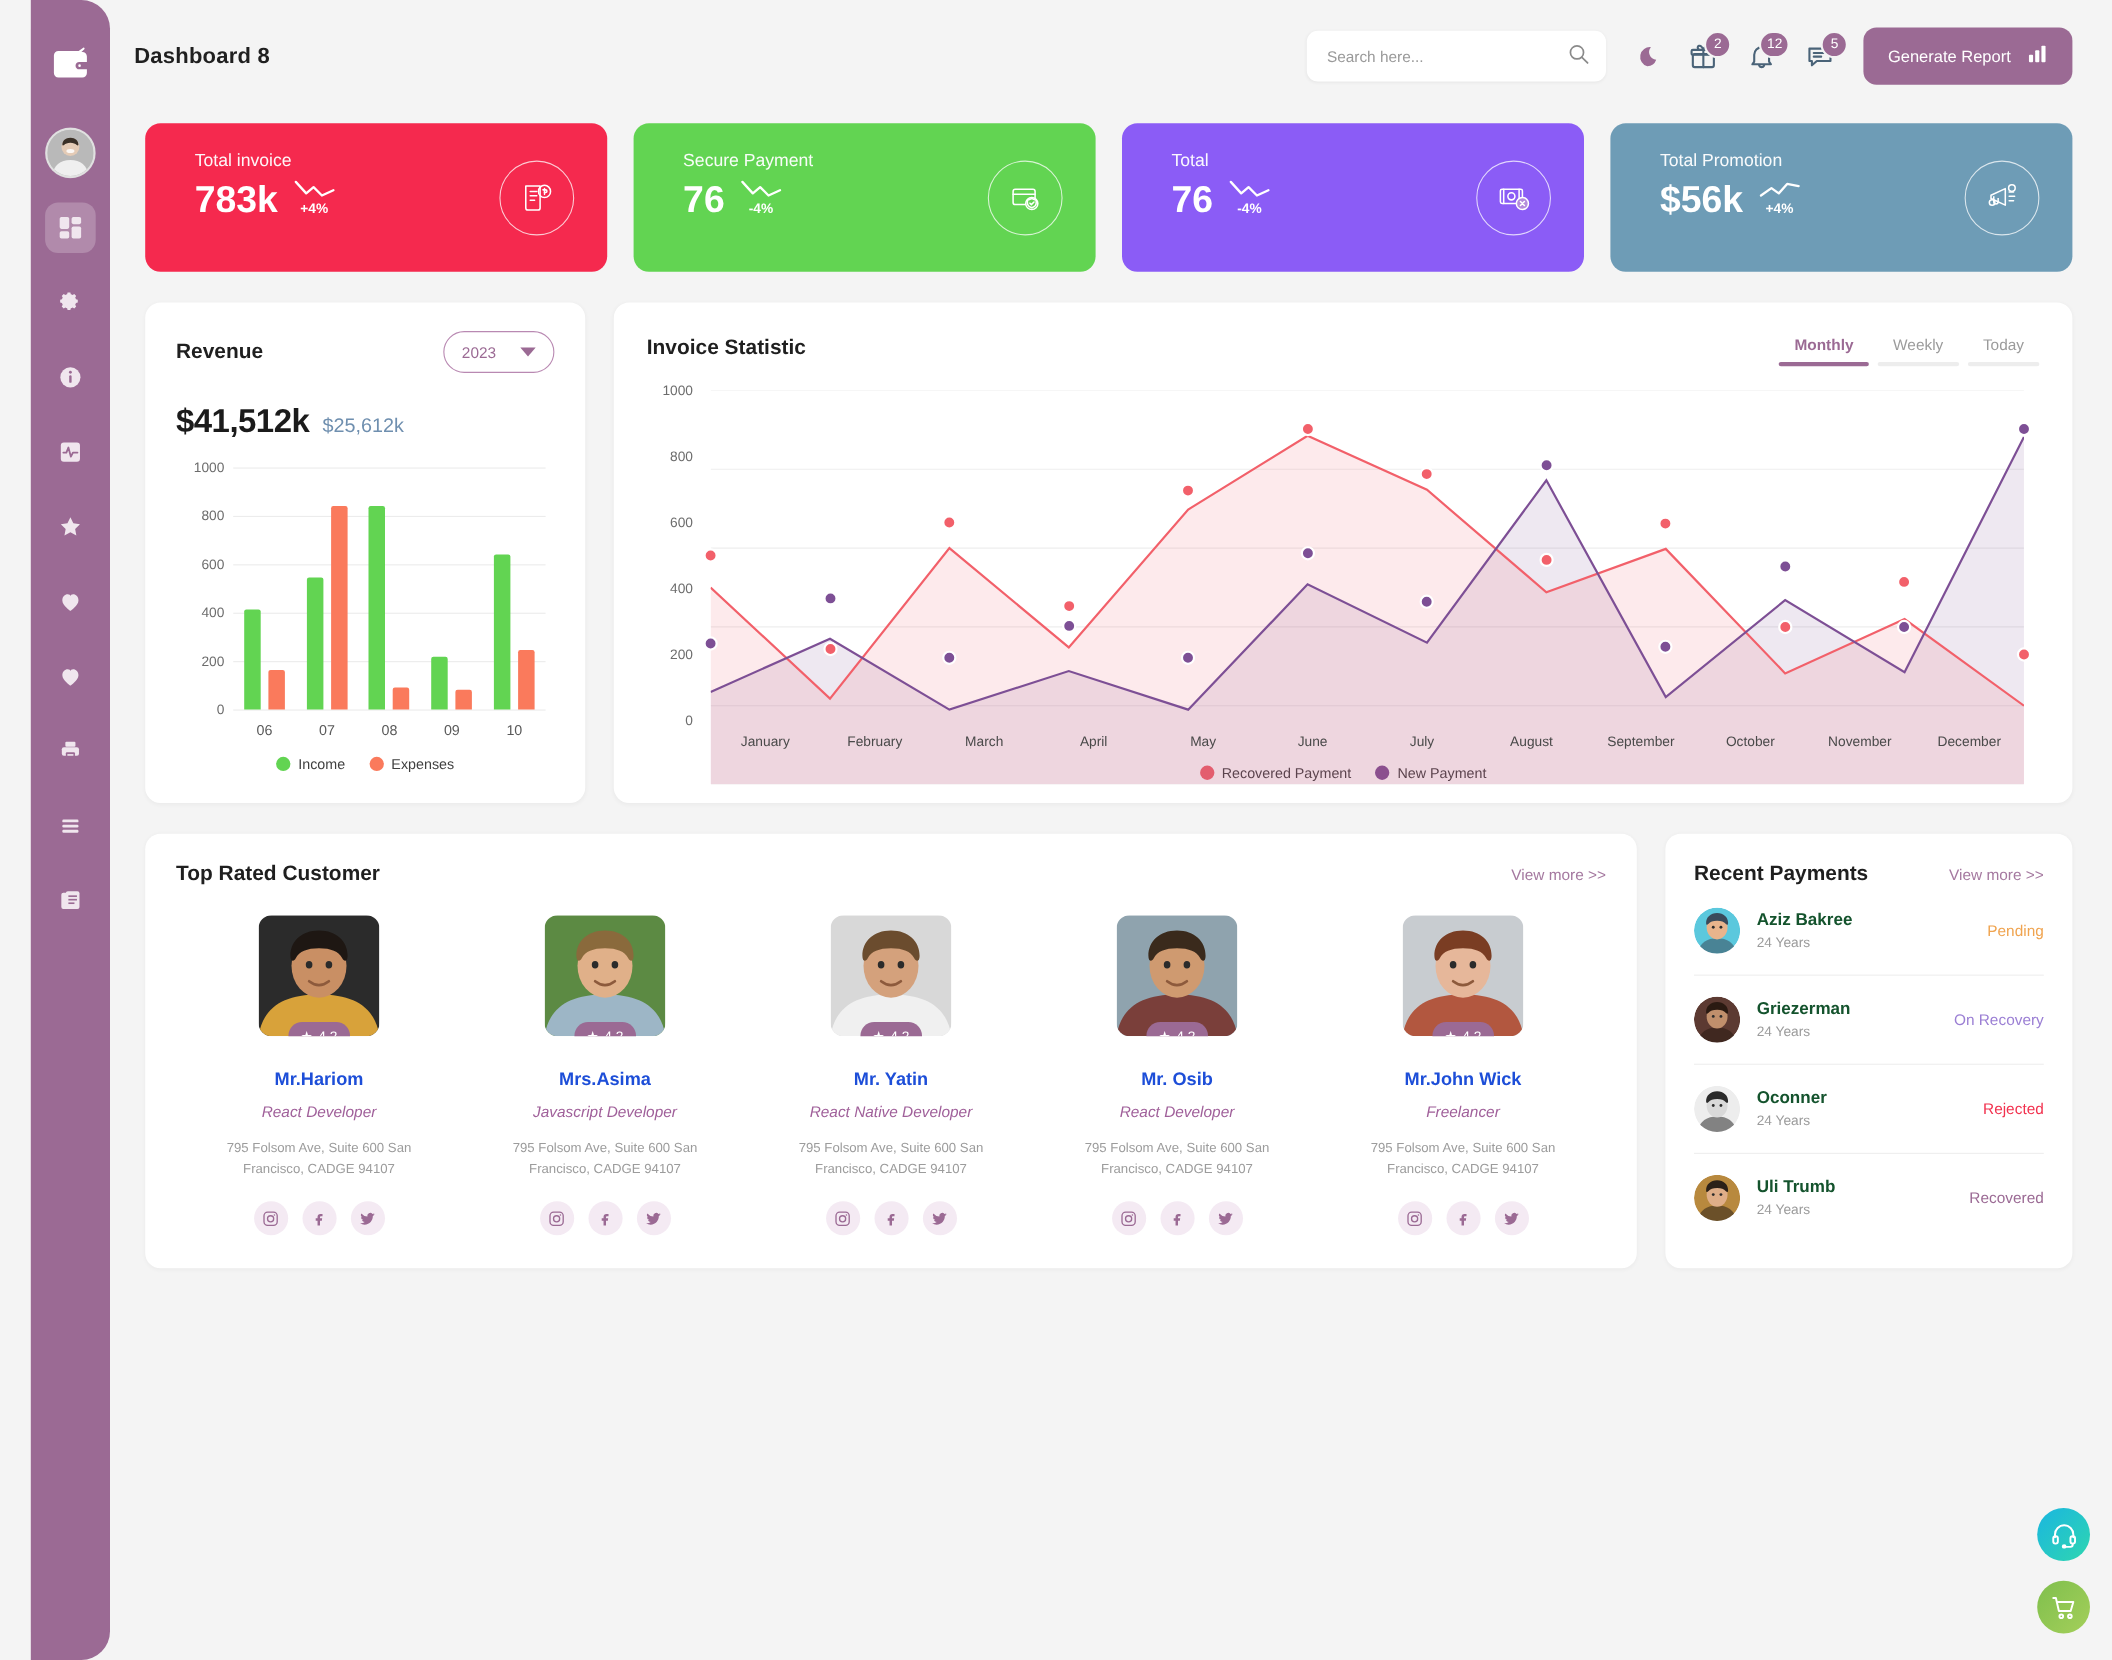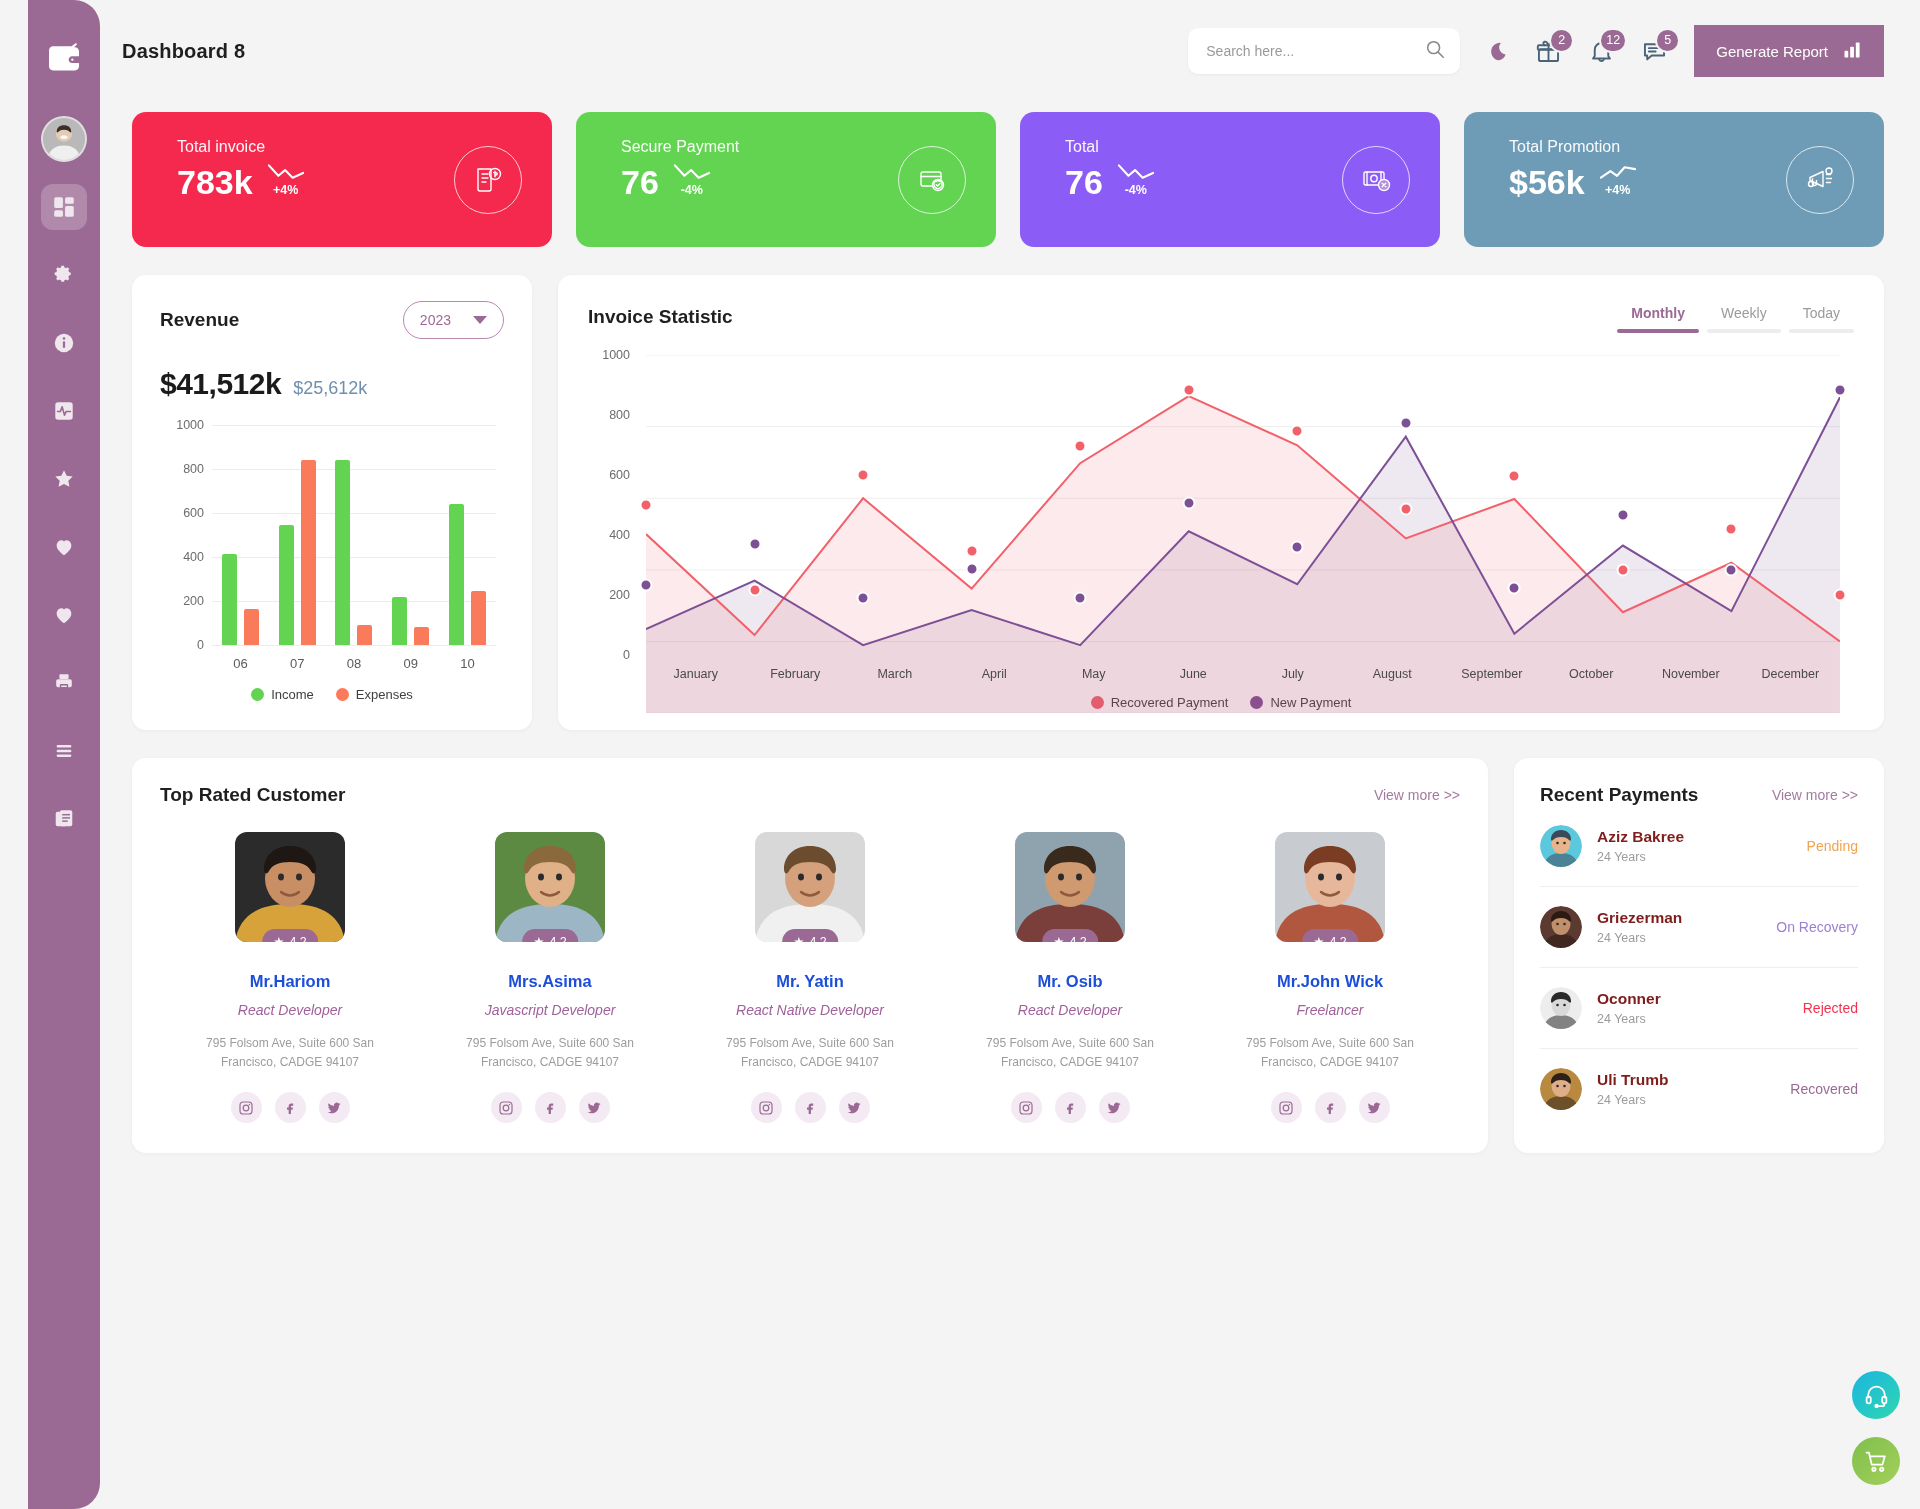--- a/index.html
+++ b/index.html
@@ -54,21 +54,21 @@
   .moon { color:#9b6a94; }
   .moon svg { width: 23px; height: 23px; }
   .badge {
     position:absolute; top:-10px; right:-12px; min-width:25px; height:25px;
     padding: 0 5px; border-radius:50px; background:#9b6a94; color:#fff;
     font-size:12.5px; display:flex; align-items:center; justify-content:center;
     border: 2px solid #f4f4f4; font-weight:500;
   }
   .gen-btn {
     height: 52px; padding: 0 22px; background:#9b6a94; color:#fff;
-    border:none; border-radius: 0; font-size:15px; cursor:pointer;
+    border:none; border-radius: 12px; font-size:15px; cursor:pointer;
     display:flex; align-items:center; gap: 14px;
     font-family:"Liberation Sans", sans-serif;
   }
   .gen-btn svg { width:20px; height:20px; }
 
   
   .stats { display:flex; gap: 24px; padding: 10px 36px 0 32px; }
   .stat {
     flex:1; height: 135px; border-radius: 14px; position:relative;
     padding: 26px 45px; color:#fff; overflow:hidden;
@@ -154,21 +154,21 @@
     display:flex; align-items:center; justify-content:center; color:#9b6a94; cursor:pointer;
   }
   .soc svg { width: 16px; height:16px; }
 
   .recent { width: 370px; padding: 26px 26px 12px; }
   .pay-row { display:flex; align-items:center; padding: 19px 0; border-bottom:1px solid #eee; }
   .pay-row:last-child { border-bottom:none;justify-content:center; }
   .pay-av { width: 42px; height:42px; border-radius:50%; overflow:hidden; flex-shrink:0; }
   .pay-av svg { width:100%; height:100%; display:block; }
   .pay-info { margin-left: 15px; }
-  .pay-name { font-size: 15.5px; font-weight:600; color:#7f1d1d; }
+  .pay-name { font-size: 15.5px; font-weight:600; color:#14532d; }
   .pay-age { font-size: 12.5px; color:#9b9b9b; margin-top:4px; }
   .pay-status { margin-left:auto; font-size: 14px; }
 
   
   .fab { position:absolute; right: 20px; width: 48px; height:48px; border-radius:50%;
          display:flex; align-items:center; justify-content:center; color:#fff; cursor:pointer;}
   .fab svg { width: 25px; height:25px; }
   .fab-support { bottom: 90px; background: linear-gradient(135deg,#1ab6e0,#2fd6b0); }
   .fab-cart { bottom: 24px; background: linear-gradient(135deg,#7fbf4d,#a4cf5a); }
 </style>

